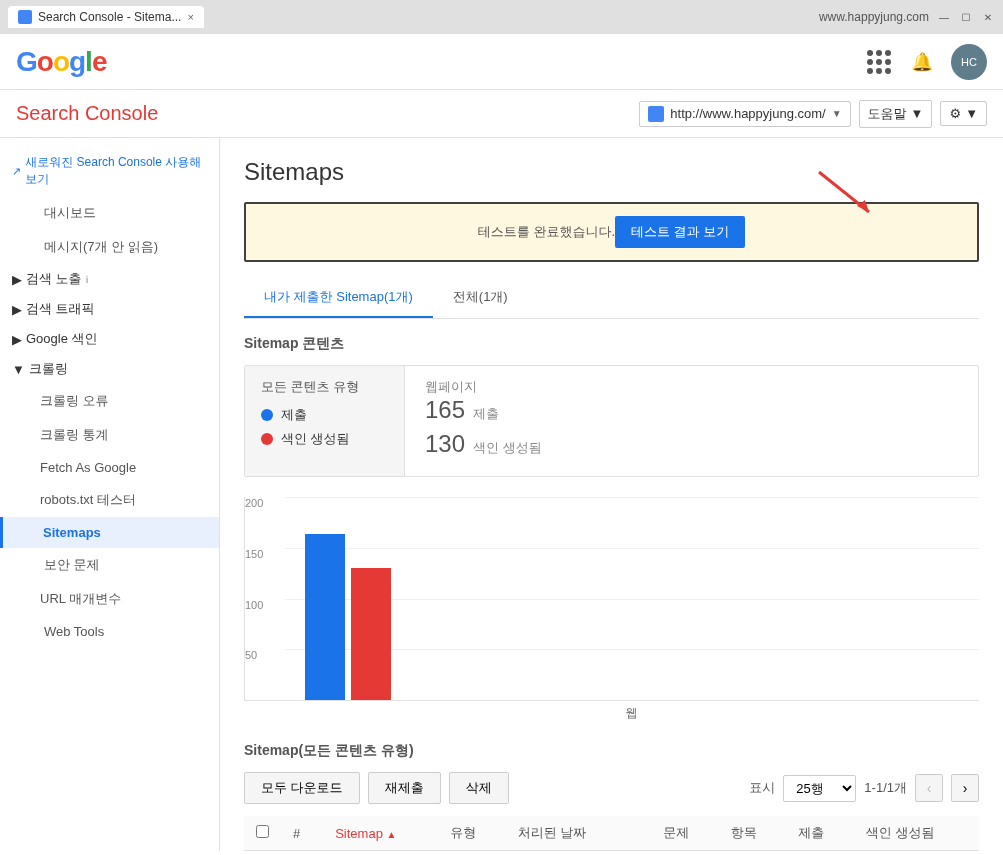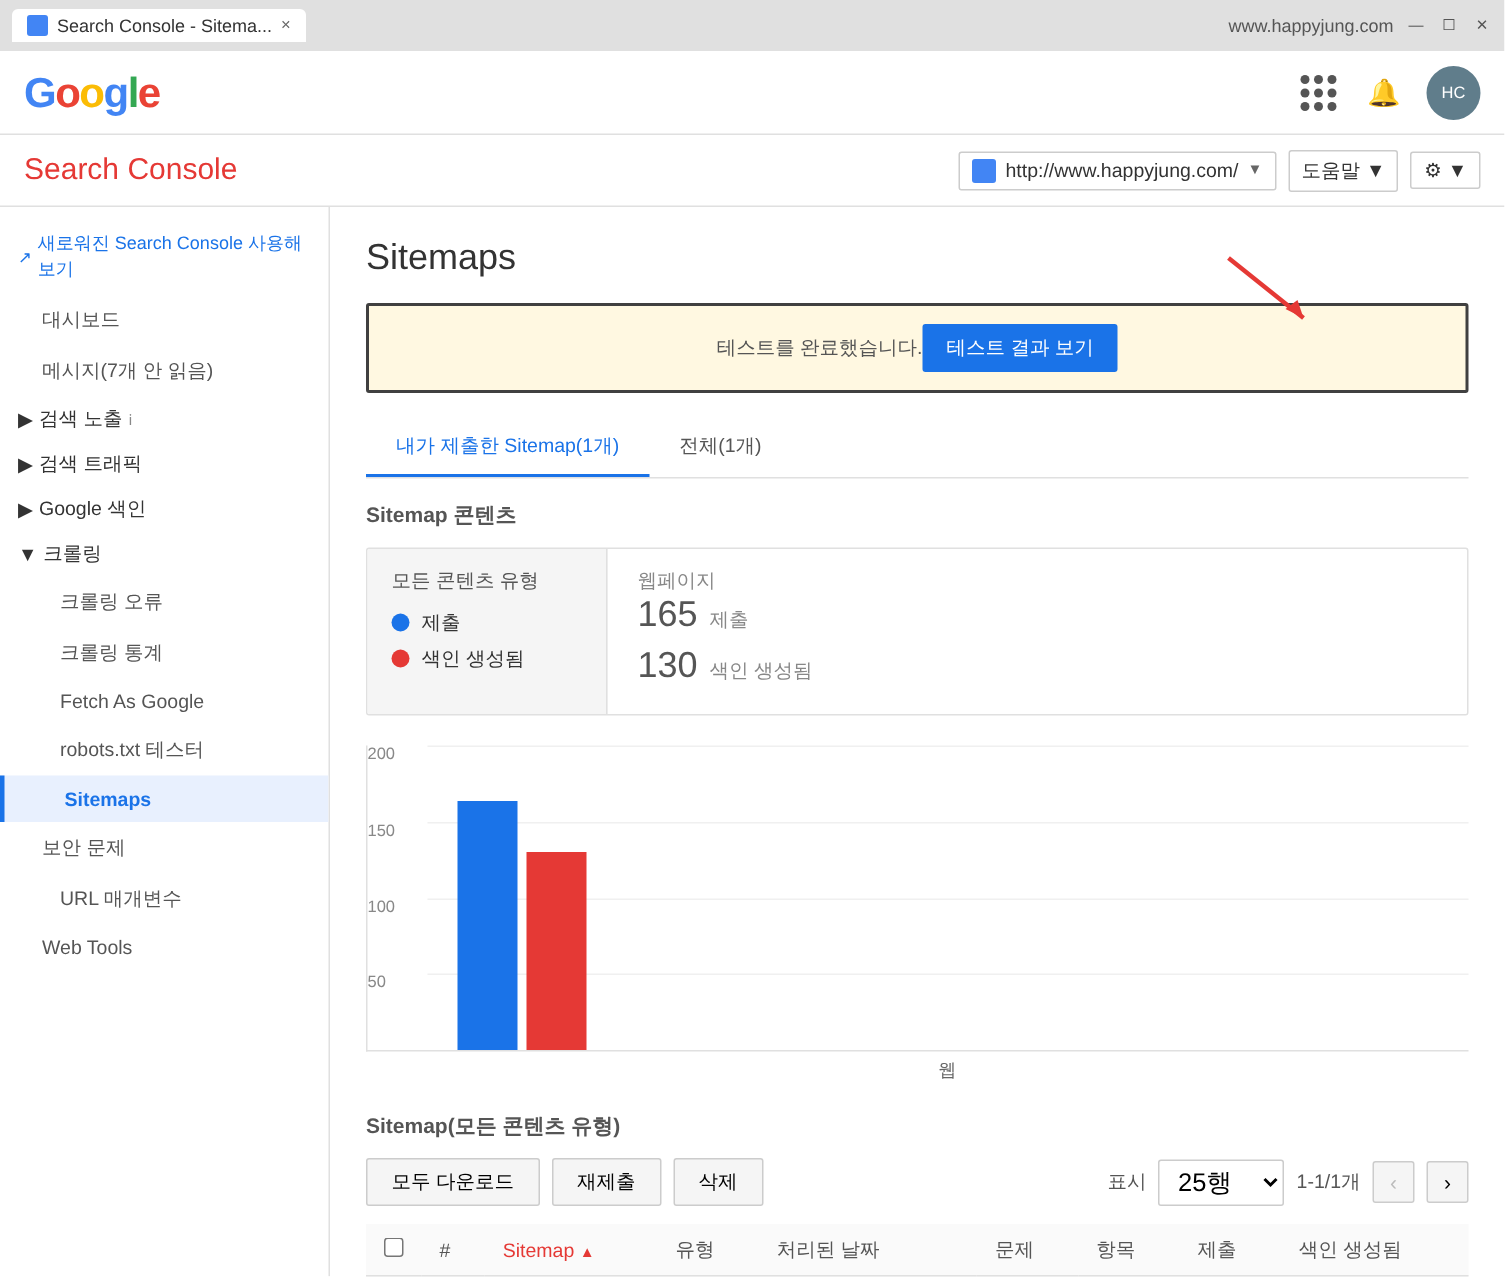--- a/index.html
+++ b/index.html
@@ -161,21 +161,21 @@
     .sidebar-item {
       padding: 8px 16px;
       cursor: pointer;
       font-size: 13px;
       color: #555;
       display: flex;
       align-items: center;
       gap: 6px;
     }
     .sidebar-item.active { color: #1a73e8; font-weight: bold; background: #e8f0fe; border-left: 3px solid #1a73e8; }
-    .sidebar-item.sub-item { padding-left: 28px; }
+    .sidebar-item.sub-item { padding-left: 44px; }
     .sidebar-item.sub-item2 { padding-left: 40px; }
     .sidebar-section {
       padding: 6px 12px;
       font-size: 13px;
       color: #333;
       cursor: pointer;
       display: flex;
       align-items: center;
       gap: 4px;
     }
@@ -360,21 +360,21 @@
     .pagination-right {
       margin-left: auto;
       display: flex;
       align-items: center;
       gap: 8px;
     }
     .display-label { font-size: 13px; color: #555; }
     .per-page-select {
       border: 1px solid #ccc;
       padding: 4px 8px;
-      font-size: 17px;
+      font-size: 13px;
       background: #fff;
       cursor: pointer;
       border-radius: 2px;
     }
     .page-info { font-size: 13px; color: #555; }
     .nav-btn {
       width: 28px; height: 28px;
       border: 1px solid #ccc;
       background: #f5f5f5;
       cursor: pointer;

